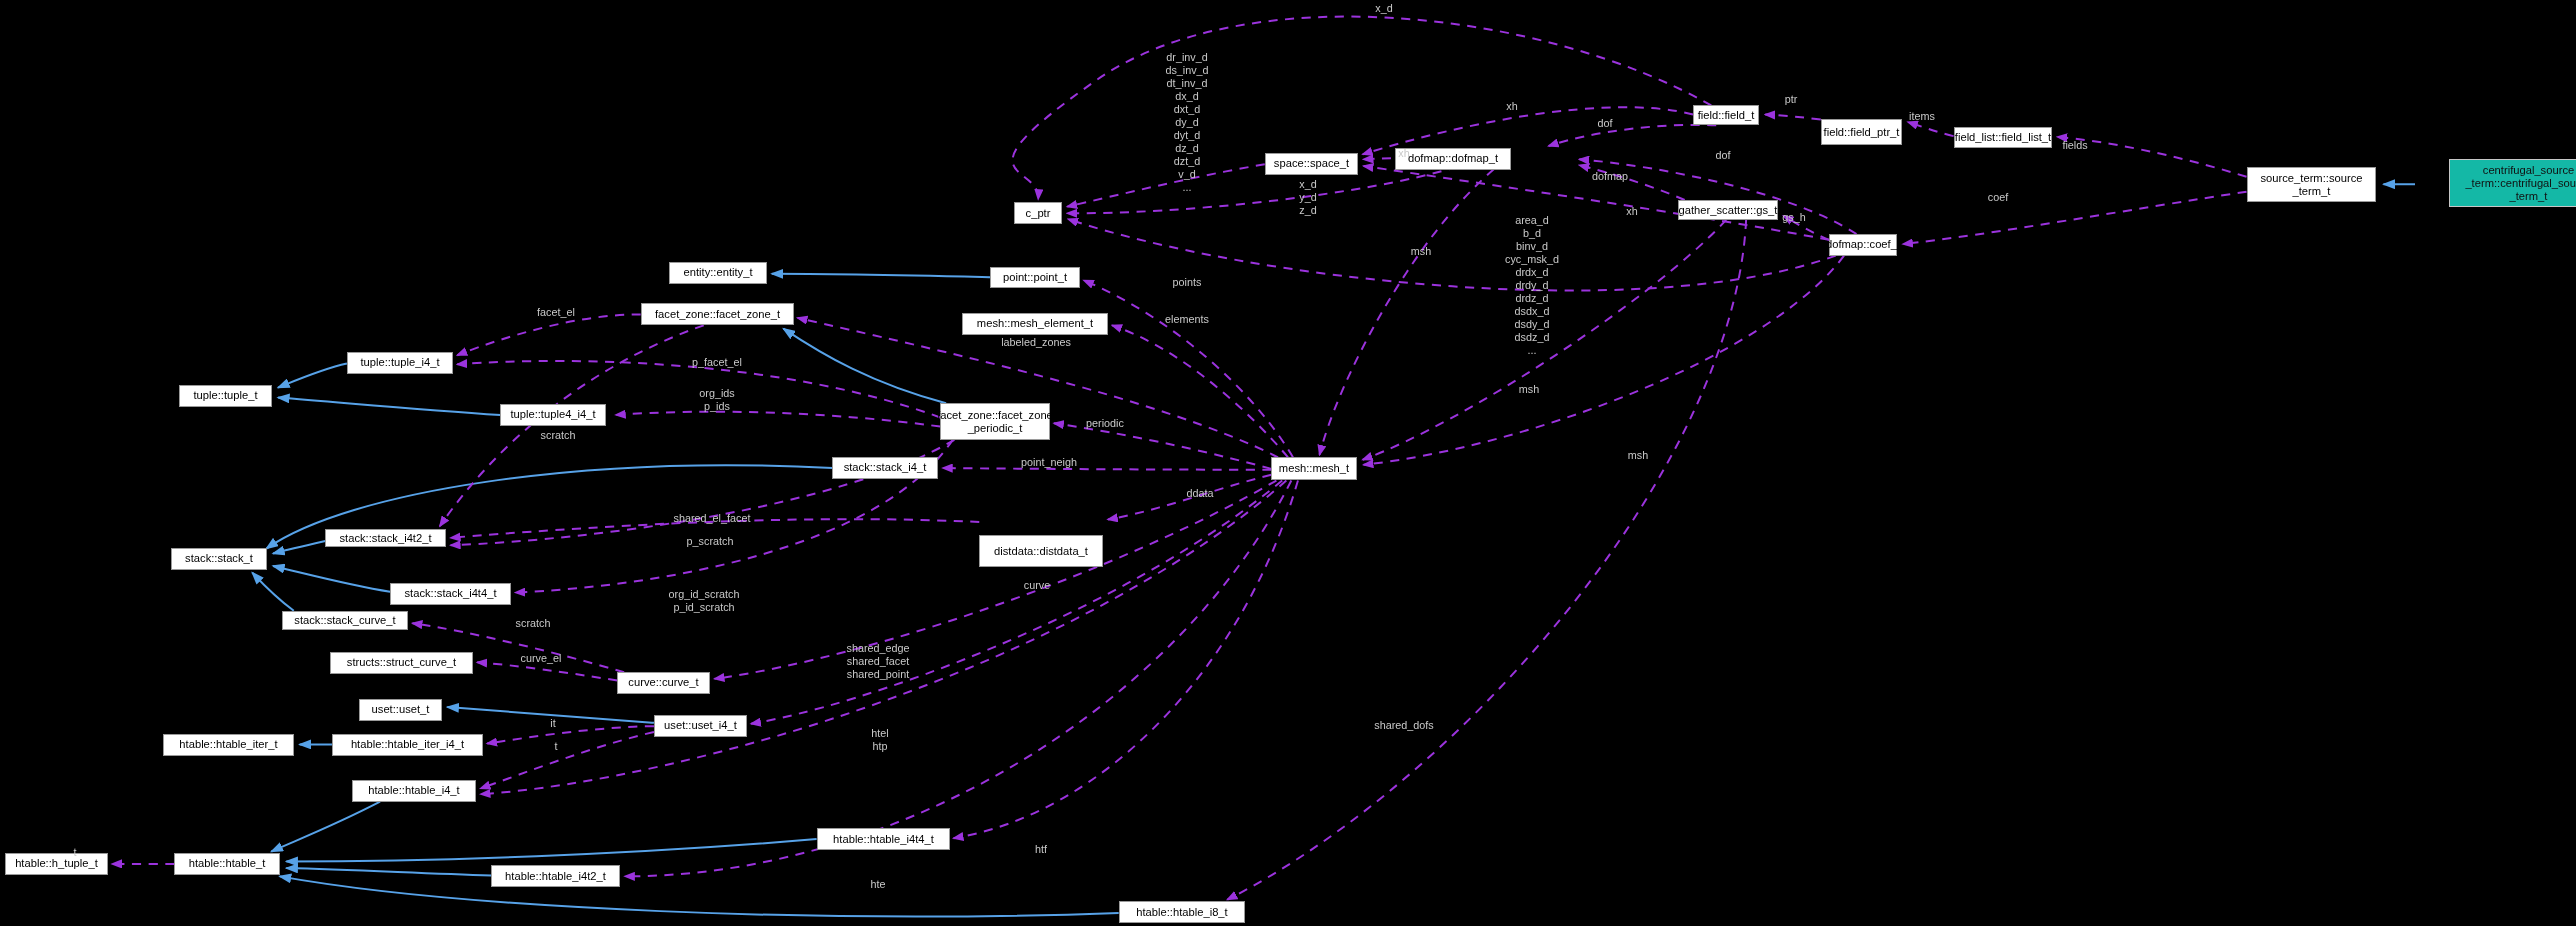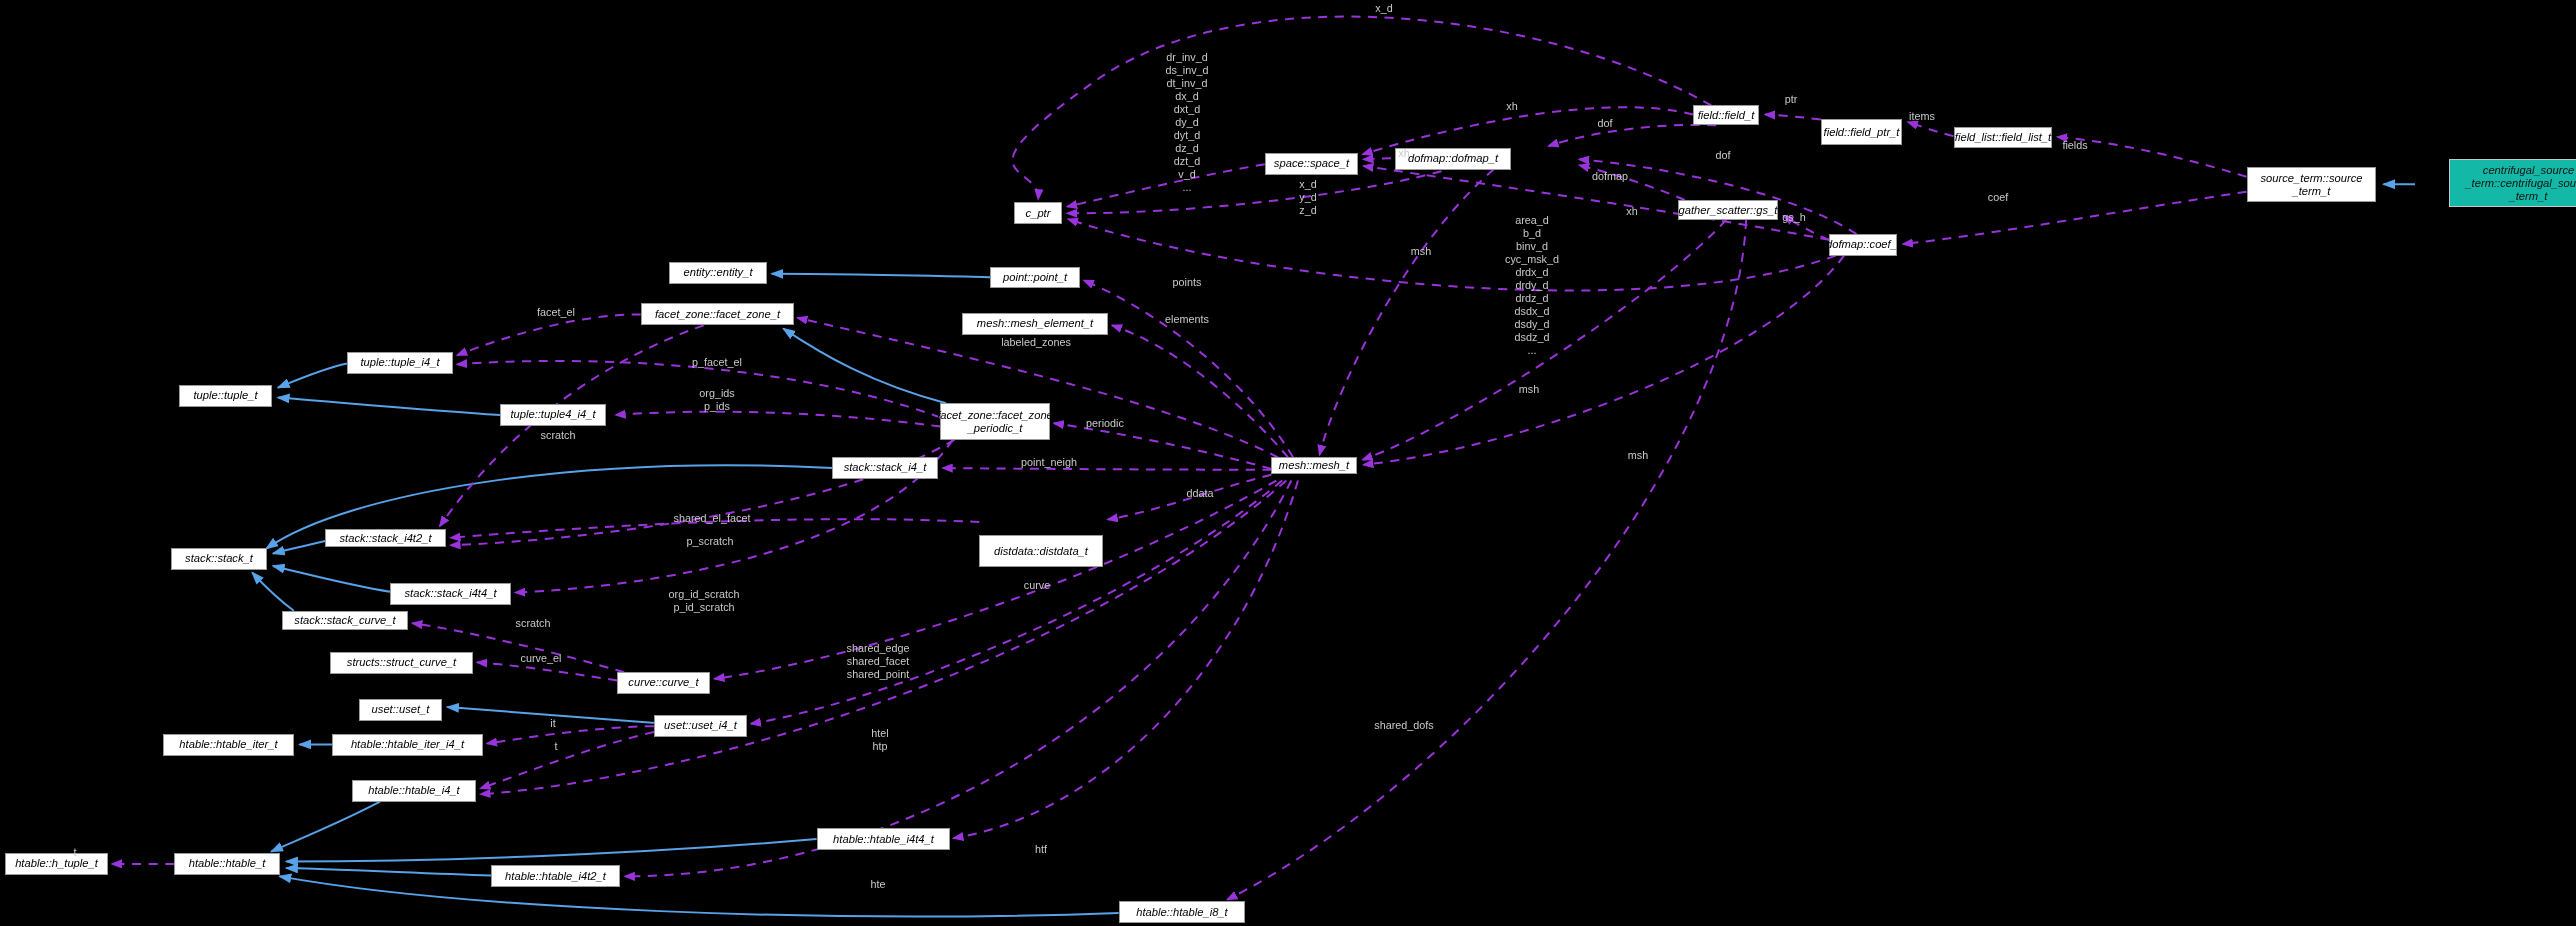--- a/index.html
+++ b/index.html
@@ -3,21 +3,21 @@
 <meta charset="utf-8">
 <style>
   html,body{margin:0;padding:0;background:#000;}
   #stage{position:relative;width:2576px;height:927px;background:#000;overflow:hidden;
          font-family:"Liberation Sans","DejaVu Sans",sans-serif;}
   #edges{position:absolute;left:0;top:0;}
   .edge-d{fill:none;stroke:#9b33dd;stroke-width:2.4;stroke-dasharray:11 9;}
   .edge-s{fill:none;stroke:#57a2e8;stroke-width:2.4;}
   .node{position:absolute;background:#fff;border:1.7px solid #9a9a9a;color:#000;
         font-size:11.2px;line-height:13px;display:flex;align-items:center;justify-content:center;
-        text-align:center;white-space:pre-line;box-sizing:border-box;font-style:italic;}
+        text-align:center;white-space:pre-line;box-sizing:border-box;}
   .node.gray{background:#14b8a6;border-color:#c6c6c6;color:#111;margin-left:34px;}
   .elabel{position:absolute;color:#c9c9c9;font-size:10.8px;line-height:13px;text-align:center;
           transform:translateX(-50%);white-space:pre-line;}
 </style>
 </head>
 <body>
 
 <div id="stage">
 
   <svg id="edges" width="2576" height="927" viewBox="0 0 3104 1117">
@@ -106,21 +106,21 @@
   <div class="node" style="left:669px;top:262px;width:98px;height:21.6px">entity::entity_t</div>
   <div class="node" style="left:990px;top:267px;width:90px;height:21px">point::point_t</div>
   <div class="node" style="left:641px;top:303px;width:153px;height:22.4px">facet_zone::facet_zone_t</div>
   <div class="node" style="left:962px;top:313px;width:146px;height:21.6px">mesh::mesh_element_t</div>
   <div class="node" style="left:347px;top:352px;width:106px;height:21.6px">tuple::tuple_i4_t</div>
   <div class="node" style="left:179px;top:385px;width:93px;height:21.6px">tuple::tuple_t</div>
   <div class="node" style="left:500px;top:404px;width:106px;height:21.6px">tuple::tuple4_i4_t</div>
   <div class="node" style="left:940px;top:403px;width:110px;height:37px">facet_zone::facet_zone
 _periodic_t</div>
   <div class="node" style="left:832px;top:457px;width:106px;height:21.6px">stack::stack_i4_t</div>
-  <div class="node" style="left:1271px;top:457px;width:86px;height:17px">mesh::mesh_t</div>
+  <div class="node" style="left:1271px;top:457px;width:86px;height:23px">mesh::mesh_t</div>
   <div class="node" style="left:171px;top:548px;width:96px;height:21.6px">stack::stack_t</div>
   <div class="node" style="left:325px;top:529px;width:121px;height:18px">stack::stack_i4t2_t</div>
   <div class="node" style="left:979px;top:535px;width:124px;height:32px">distdata::distdata_t</div>
   <div class="node" style="left:390px;top:583px;width:121px;height:21.6px">stack::stack_i4t4_t</div>
   <div class="node" style="left:282px;top:611px;width:126px;height:19px">stack::stack_curve_t</div>
   <div class="node" style="left:330px;top:652px;width:143px;height:21.6px">structs::struct_curve_t</div>
   <div class="node" style="left:617px;top:672px;width:93px;height:21.6px">curve::curve_t</div>
   <div class="node" style="left:359px;top:699px;width:83px;height:21.6px">uset::uset_t</div>
   <div class="node" style="left:654px;top:715px;width:93px;height:21.6px">uset::uset_i4_t</div>
   <div class="node" style="left:163px;top:734px;width:131px;height:21.6px">htable::htable_iter_t</div>

